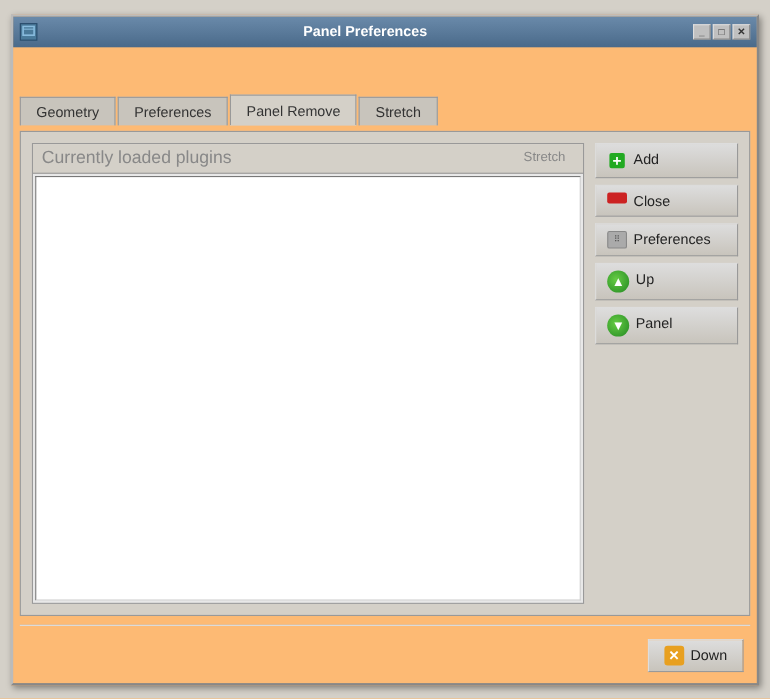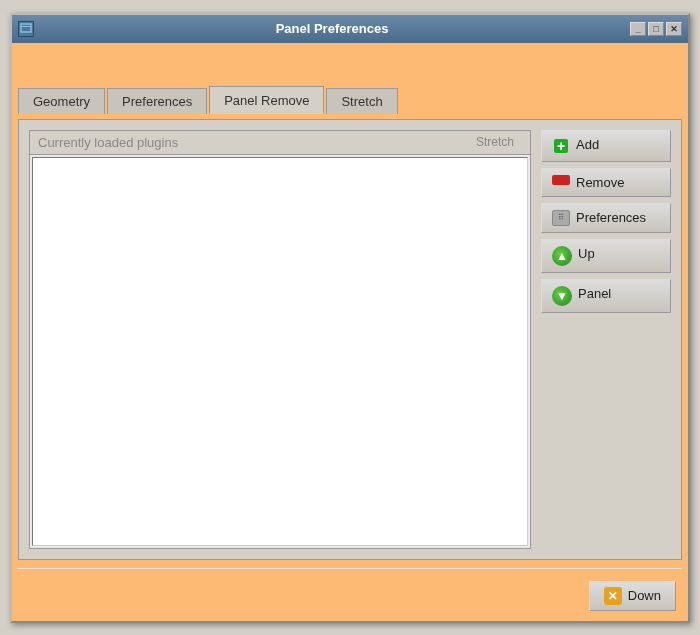--- a/index.html
+++ b/index.html
@@ -147,21 +147,21 @@
     .plugin-list-header {
       display: flex;
       background: #d4d0c8;
       border-bottom: 1px solid #999;
       padding: 4px 8px;
     }
 
     .plugin-list-header-name {
       flex: 1;
       color: #888;
-      font-size: 13px;
+      font-size: 16px;
     }
 
     .plugin-list-header-stretch {
       color: #888;
       font-size: 12px;
       padding-right: 8px;
       margin-left: 36px;
     }
 
     .plugin-list-body {
@@ -359,21 +359,21 @@
 
       <div class="side-buttons">
 
         <button class="side-btn">
           <span class="btn-icon-add"></span>
           <span>Add</span>
         </button>
 
         <button class="side-btn">
           <span class="btn-icon-remove"></span>
-          <span>Remove</span>
+          <span>Close</span>
         </button>
 
         <button class="side-btn">
           <span class="btn-icon-prefs">⠿</span>
           <span>Preferences</span>
         </button>
 
         <button class="side-btn">
           <span class="btn-icon-up">▲</span>
           <span>Up</span>

